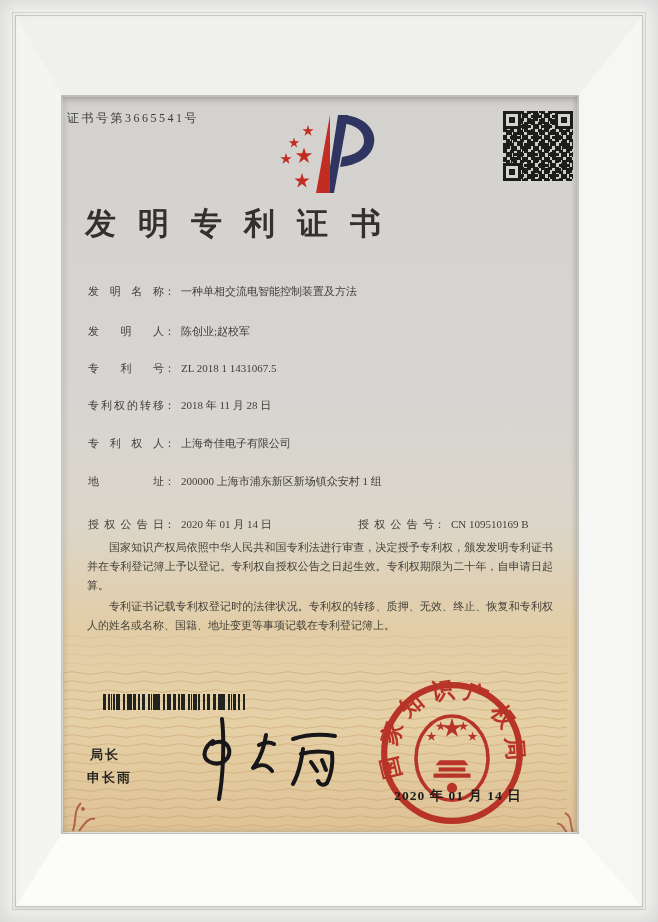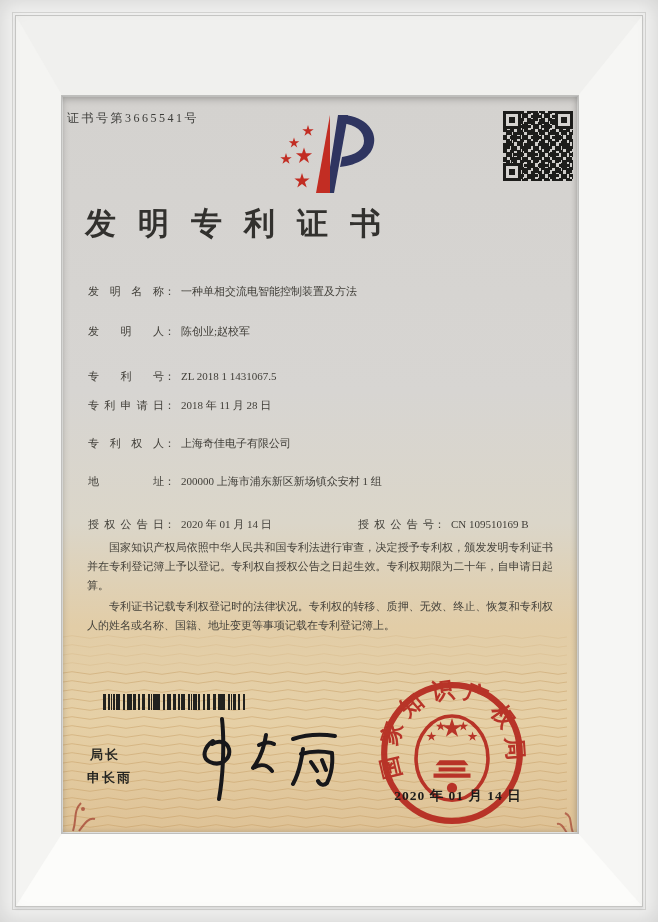--- a/index.html
+++ b/index.html
@@ -44,21 +44,21 @@
       #cfcdca;
   }
   .qr .finder{position:absolute;width:12px;height:12px;border:3px solid #1d1d1b;background:#d6d4d1;}
   .qr .finder::after{content:"";position:absolute;left:3px;top:3px;width:6px;height:6px;background:#1d1d1b;}
   .qr .f1{left:0;top:0}.qr .f2{right:0;top:0}.qr .f3{left:0;bottom:0}
   .title{
     position:absolute;left:0;top:106px;width:100%;text-align:left;
     font-size:31px;font-weight:700;color:#32312e;letter-spacing:22px;text-indent:22px;white-space:nowrap;
   }
   .row{position:absolute;left:25px;font-size:11px;white-space:nowrap;color:#403e38;}
-  .r1{top:187px}.r2{top:227px}.r3{top:272px}.r4{top:301px}.r5{top:339px}.r6{top:377px}.r7{top:412px}
+  .r1{top:187px}.r2{top:227px}.r3{top:264px}.r4{top:301px}.r5{top:339px}.r6{top:377px}.r7{top:412px}
   .f-label{display:inline-block;width:76px;text-align:justify;text-align-last:justify;vertical-align:bottom;}
   .f-colon{margin-right:6px;}
   .pair2{position:absolute;left:270px;top:0;white-space:nowrap;}
   .r7{width:470px;margin-top:8px;}
   .paras{
     position:absolute;left:24px;top:441px;width:466px;
     font-size:11px;line-height:19px;text-align:justify;color:#45423b;
   }
   .paras p{margin:0 0 2px 0;text-indent:2em;}
   .barcode{
@@ -155,21 +155,21 @@
     <div class="row r1">
       <span class="f-label">发明名称</span><span class="f-colon">：</span><span>一种单相交流电智能控制装置及方法</span>
     </div>
     <div class="row r2">
       <span class="f-label">发明人</span><span class="f-colon">：</span><span>陈创业;赵校军</span>
     </div>
     <div class="row r3">
       <span class="f-label">专利号</span><span class="f-colon">：</span><span>ZL 2018 1 1431067.5</span>
     </div>
     <div class="row r4">
-      <span class="f-label">专利申请日</span><span class="f-colon">：</span><span>2018 年 11 月 28 日</span>
+      <span class="f-label">专利权的转移</span><span class="f-colon">：</span><span>2018 年 11 月 28 日</span>
     </div>
     <div class="row r5">
       <span class="f-label">专利权人</span><span class="f-colon">：</span><span>上海奇佳电子有限公司</span>
     </div>
     <div class="row r6">
       <span class="f-label">地址</span><span class="f-colon">：</span><span>200000 上海市浦东新区新场镇众安村 1 组</span>
     </div>
     <div class="row r7">
       <span class="f-label">授权公告日</span><span class="f-colon">：</span><span>2020 年 01 月 14 日</span>
       <span class="pair2">

